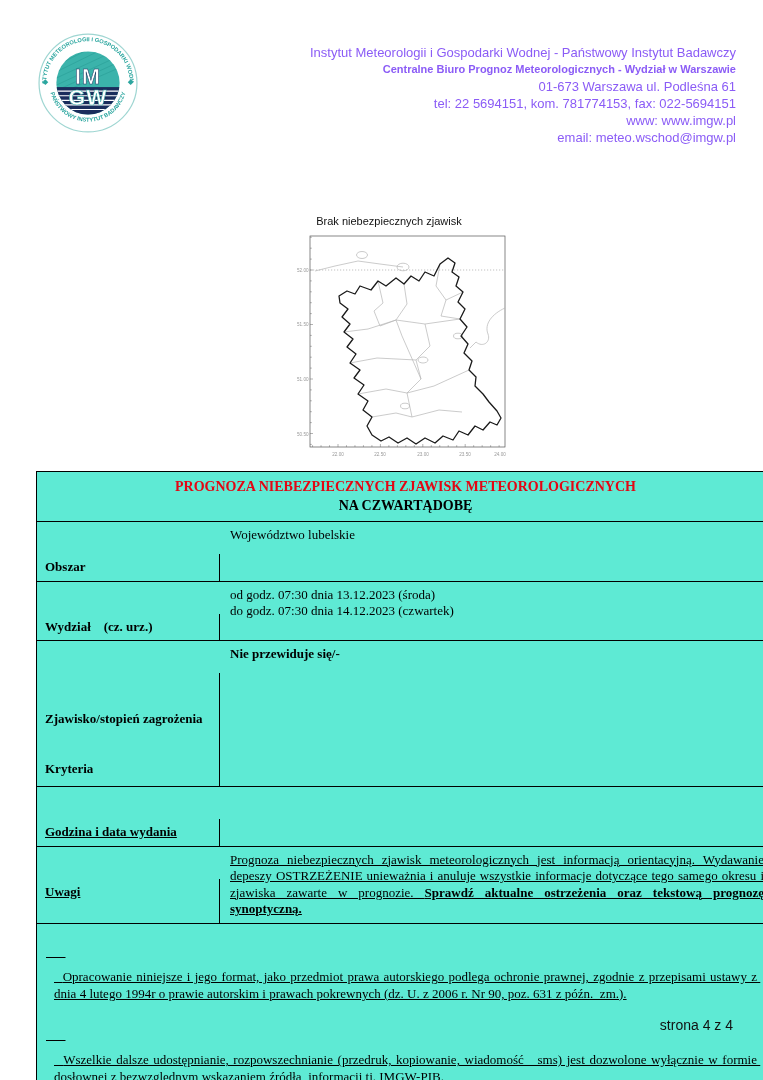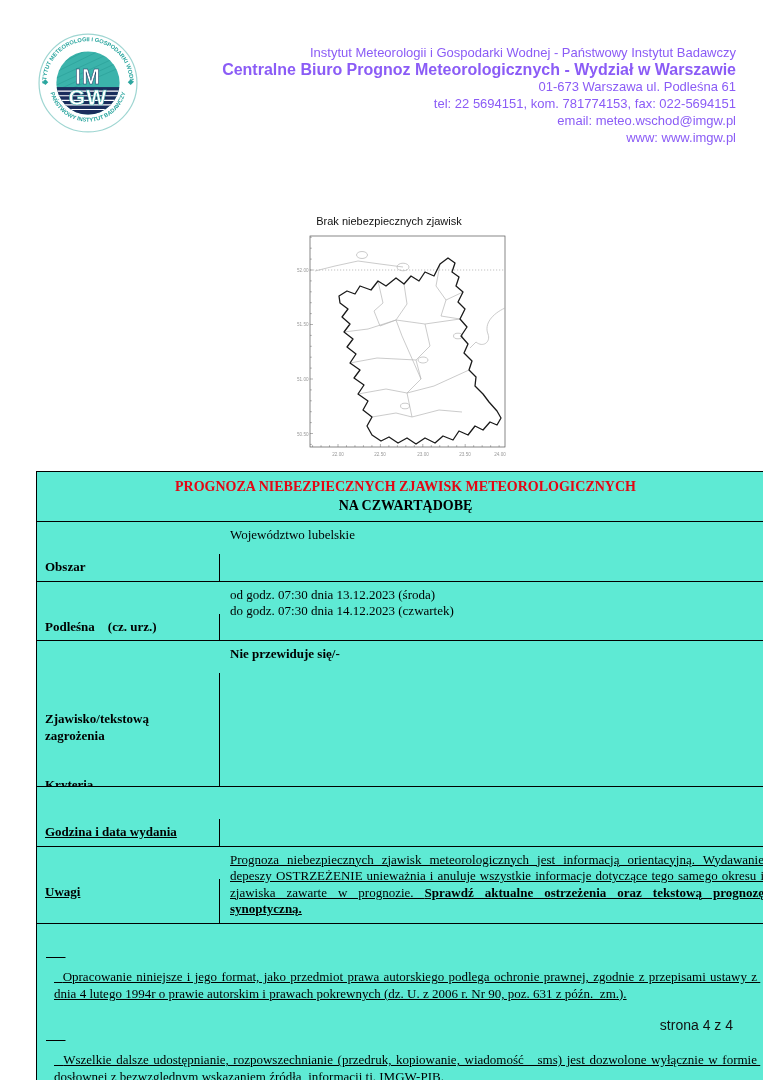--- a/index.html
+++ b/index.html
@@ -4,21 +4,21 @@
 <style>
   html,body { margin:0; padding:0; background:#ffffff; }
   .page { position:relative; width:763px; height:1080px; background:#fff;
           font-family:"Liberation Serif", serif; color:#000; overflow:hidden; }
 
   
   .logo { position:absolute; left:37px; top:32px; width:102px; height:102px; }
   .header-text { position:absolute; top:44px; right:27px; text-align:right;
                  font-family:"Liberation Sans", sans-serif; font-size:13px;
                  line-height:17px; color:#8b5cf6; }
-  .header-text .hl-bold { font-weight:bold; font-size:16px; }
+  .header-text .hl-bold { font-weight:bold; font-size:11px; }
 
   
   .map-caption { position:absolute; left:280px; top:215px; width:218px; text-align:center;
                  font-family:"Liberation Sans", sans-serif; font-size:11px; color:#111; }
   .map-svg { position:absolute; left:296px; top:232px; }
   .tick-label { font-family:"Liberation Sans", sans-serif; font-size:4.6px; fill:#999; }
 
   
   .tbl { position:absolute; left:36px; width:739px; box-sizing:border-box;
          border:1px solid #000; font-size:13px; line-height:16.5px; background:#5eead4; }
@@ -85,22 +85,22 @@
       <rect x="6.2" y="47.2" width="4" height="4" fill="#2ba69f" transform="rotate(45 8.2 49.2)"></rect>
       <rect x="89.8" y="47.2" width="4" height="4" fill="#2ba69f" transform="rotate(45 91.8 49.2)"></rect>
     </svg>
   </div>
 
   <div class="header-text">
     <div>Instytut Meteorologii i Gospodarki Wodnej - Państwowy Instytut Badawczy</div>
     <div class="hl-bold">Centralne Biuro Prognoz Meteorologicznych - Wydział w Warszawie</div>
     <div>01-673 Warszawa ul. Podleśna  61</div>
     <div>tel: 22 5694151, kom. 781774153, fax: 022-5694151</div>
+    <div>www: www.imgw.pl</div>
     <div>email: meteo.wschod@imgw.pl</div>
-    <div>www: www.imgw.pl</div>
   </div>
 
   <div class="map-caption">Brak niebezpiecznych zjawisk</div>
 
   <svg class="map-svg" width="218" height="232" viewBox="0 0 218 232">
     <rect x="14" y="4" width="195" height="211" fill="#ffffff" stroke="#555" stroke-width="0.7"></rect>
     <line x1="14" y1="38" x2="209" y2="38" stroke="#999" stroke-width="0.6" stroke-dasharray="1.2,1.8"></line>
 
     <g transform="translate(14,4)" fill="none" stroke="#b4b4b4" stroke-width="0.7">
       <path d="M 5,35 L 25,30 L 48,25 L 70,28 L 93,31"></path>
@@ -191,29 +191,29 @@
   <div class="tbl tbl1">
     <div class="t-title">
       <div class="red-line">PROGNOZA NIEBEZPIECZNYCH ZJAWISK METEOROLOGICZNYCH</div>
       <div>NA CZWARTĄDOBĘ</div>
     </div>
     <div class="trow">
       <div class="tl">Obszar</div>
       <div class="tv">Województwo lubelskie</div>
     </div>
     <div class="trow">
-      <div class="tl">Podleśna    (cz. urz.)</div>
+      <div class="tl">Wydział    (cz. urz.)</div>
       <div class="tv">
         <div>od godz. 07:30 dnia 13.12.2023 (środa)</div>
         <div>do godz. 07:30 dnia 14.12.2023 (czwartek)</div>
       </div>
     </div>
     <div class="trow">
       <div class="tl">
-        <div>Zjawisko/tekstową zagrożenia</div>
+        <div>Zjawisko/stopień zagrożenia</div>
         <div>Kryteria</div>
       </div>
       <div class="tv bold">Nie przewiduje się/-</div>
     </div>
   </div>
 
   <div class="tbl tbl2" style="border-top:1px solid #000;text-decoration:underline;">
     <div class="trow" style="border-top:none;">
       <div class="tl">Godzina i data wydania</div>
     </div>

